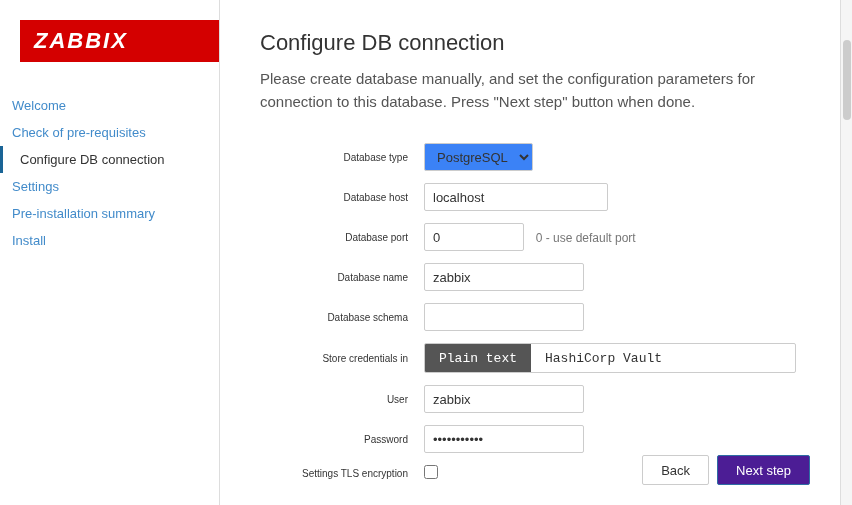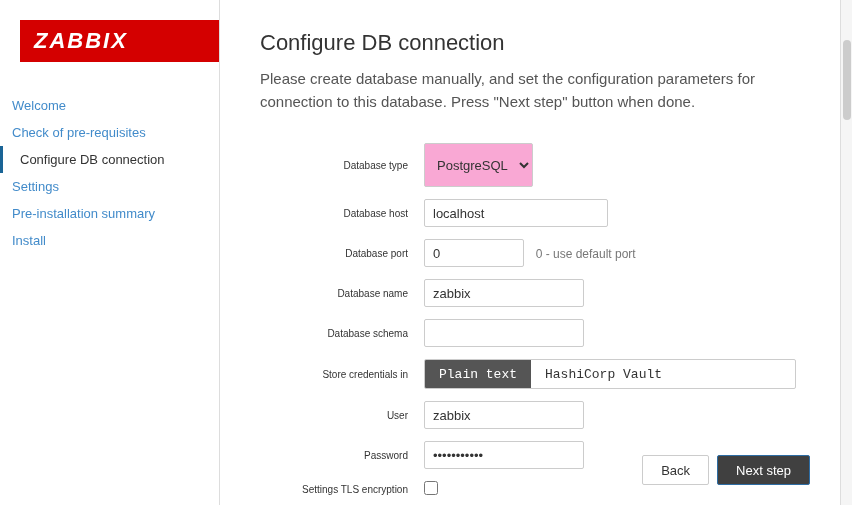--- a/index.html
+++ b/index.html
@@ -140,22 +140,22 @@
       color: #777;
       margin-left: 8px;
     }
 
     
     .db-type-select {
       border: 1px solid #ccc;
       border-radius: 2px;
       padding: 4px 8px;
       font-size: 13px;
-      height: 44px;
-      background: #f9a8d4;
+      height: 28px;
+      background: #3b82f6;
       color: #333;
       cursor: pointer;
       outline: none;
     }
 
     
     .credentials-btn-group {
       display: flex;
       border: 1px solid #ccc;
       border-radius: 2px;
@@ -227,21 +227,21 @@
       height: 30px;
     }
 
     .btn-default {
       background: #fff;
       border: 1px solid #ccc;
       color: #333;
     }
 
     .btn-primary {
-      background: #404040;
+      background: #4c1d95;
       border-color: #2e6da4;
       color: #fff;
     }
   </style>
 </head>
 <body>
 
 <div class="outer">
 
   <div class="sidebar">

